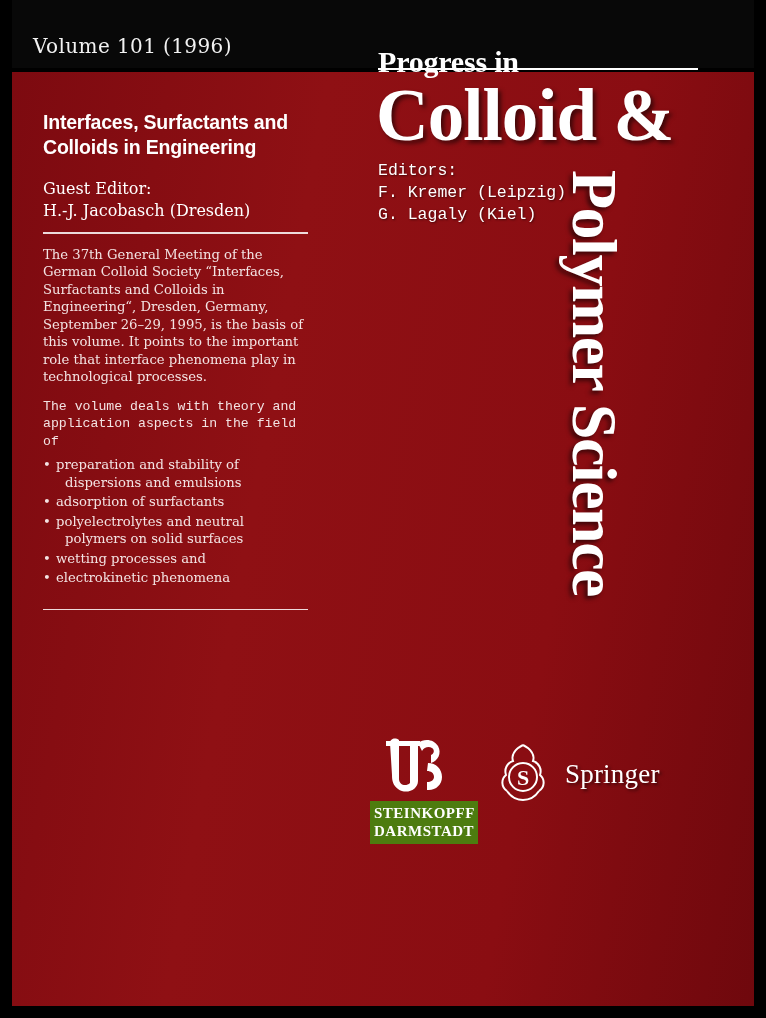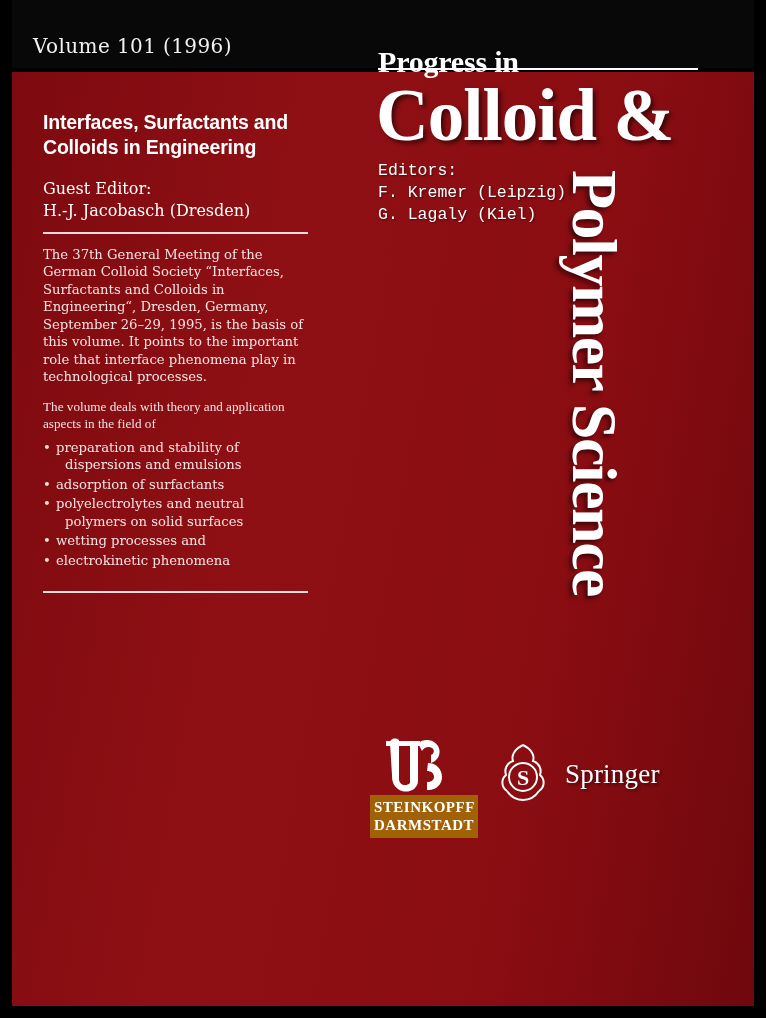--- a/index.html
+++ b/index.html
@@ -180,21 +180,21 @@
   }
   .blurb {
     font-family: "DejaVu Serif", serif;
     font-size: 13.2px;
     line-height: 17.5px;
     color: #f3e3e3;
     margin: 12px 0 12px 0;
     width: 262px;
   }
   .blurb2 {
-    font-family: Liberation Serif, serif;
+    font-family: Liberation Mono, monospace;
     font-size: 13.2px;
     line-height: 17.5px;
     color: #f3e3e3;
     margin: 0 0 6px 0;
     width: 262px;
   }
   .bullets {
     list-style: none;
     margin: 0 0 10px 0;
     padding: 0;
@@ -242,22 +242,22 @@
     top: 0;
     width: 108px;
   }
   .steinkopff-mark {
     width: 64px;
     height: 58px;
     margin-left: 14px;
     position: relative;
   }
   .sk-text {
-    margin-top: 2px;
-    background: #a16207;
+    margin-top: 8px;
+    background: #4d7c0f;
     color: #ffffff;
     font-family: "Liberation Serif", serif;
     font-weight: bold;
     font-size: 15px;
     line-height: 18px;
     text-align: center;
     padding: 3px 4px 4px 4px;
     letter-spacing: 0.5px;
     width: 100px;
   }

